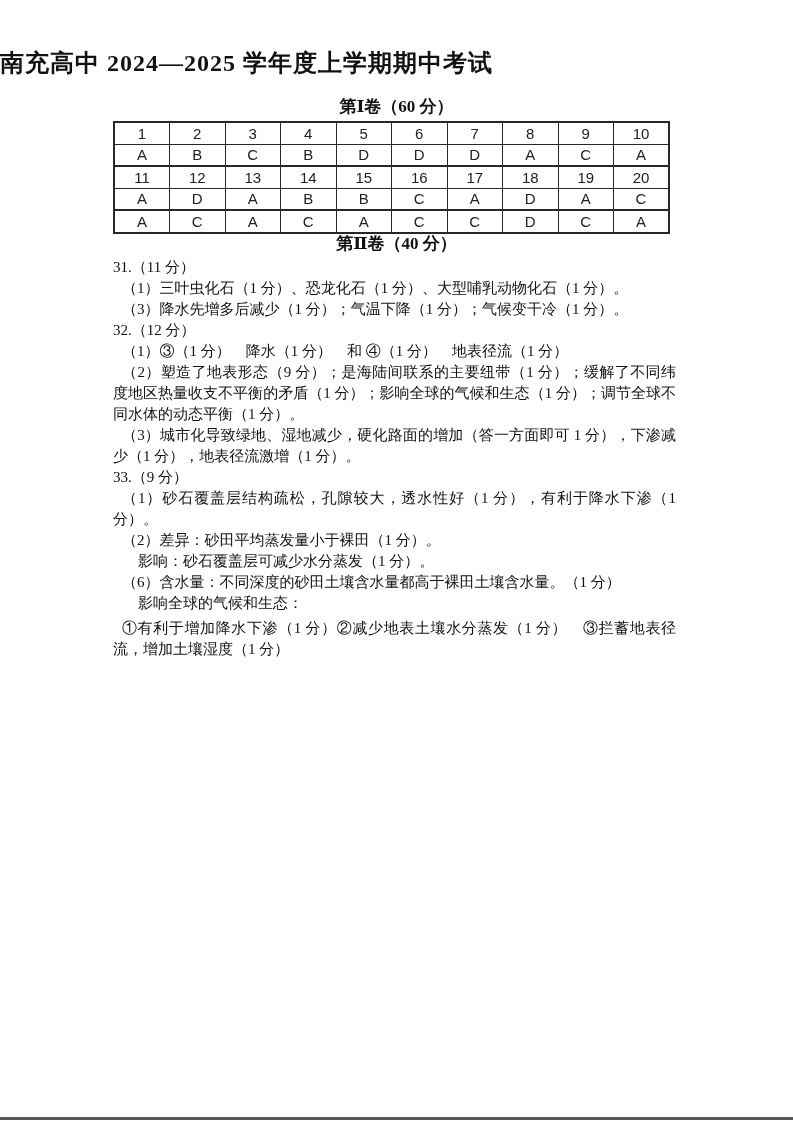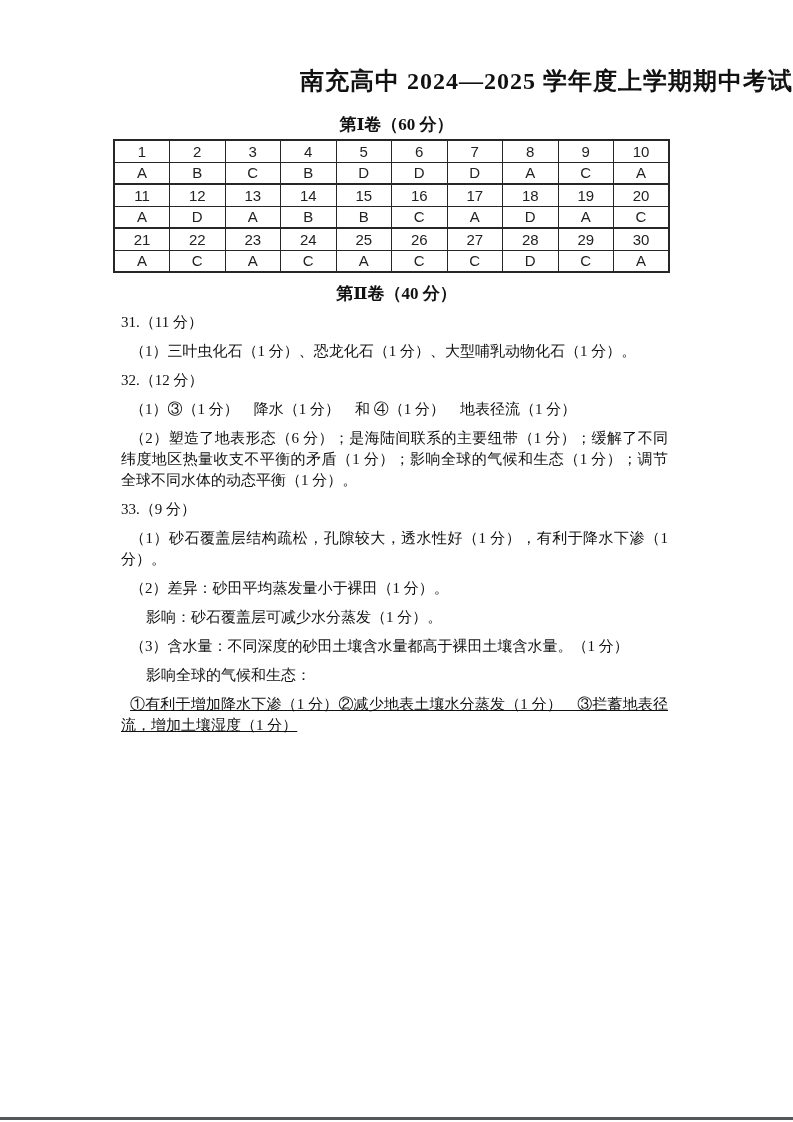--- a/index.html
+++ b/index.html
@@ -10,38 +10,37 @@
   body {
     width: 793px;
     height: 1122px;
     position: relative;
     font-family: "Liberation Serif", "DejaVu Serif", serif;
     color: #111111;
     overflow: hidden;
   }
   .titles {
     padding-top: 44px;
-    text-align: right;
-    margin-top: 18px;
+    text-align: left;
   }
   .title-line {
     font-size: 24px;
     font-weight: bold;
     line-height: 39px;
     letter-spacing: 1px;
     white-space: nowrap;
   }
   .section-heading {
     text-align: center;
     font-weight: bold;
     font-size: 17px;
     line-height: 20px;
   }
   .part1-heading { margin-top: 14px; text-align: center; }
-  .part2-heading { margin-top: 11px; }
+  .part2-heading { }
 
   table.answer-table {
     border-collapse: collapse;
     table-layout: fixed;
     width: 557px;
     margin: 4px 0 0 113px;
     border: 2.5px solid #272727;
   }
   table.answer-table td {
     border: 1.5px solid #272727;
@@ -57,27 +56,27 @@
   table.answer-table tr.row-answers td { border-bottom-width: 2.5px; }
 
   .answers-block {
     margin: 3px 0 0 113px;
     width: 563px;
     font-size: 15px;
     line-height: 21px;
     text-align: justify;
   }
   .answers-block p {
-    margin: 8px;
+    margin: 0;
     padding: 0;
   }
   .answers-block p.style-question { text-indent: 0; }
   .answers-block p.style-item { text-indent: 9px; }
   .answers-block p.style-sub { text-indent: 25px; }
-  .answers-block p.style-numbered { text-indent: 9px; margin-top: 4px; text-decoration: underline; }
+  .answers-block p.style-numbered { text-indent: 9px; margin-top: 4px; }
 
   .bottom-rule {
     position: absolute;
     left: 0;
     top: 1117px;
     width: 793px;
     height: 2.5px;
   }
 </style>
 </head>
@@ -132,57 +131,47 @@
         <td>D</td>
         <td>A</td>
         <td>B</td>
         <td>B</td>
         <td>C</td>
         <td>A</td>
         <td>D</td>
         <td>A</td>
         <td>C</td>
       </tr>
-      <tr class="row-numbers">
-        <td>21</td>
-        <td>22</td>
-        <td>23</td>
-        <td>24</td>
-        <td>25</td>
-        <td>26</td>
-        <td>27</td>
-        <td>28</td>
-        <td>29</td>
-        <td>30</td>
-      </tr>
       <tr class="row-answers">
         <td>A</td>
         <td>C</td>
         <td>A</td>
         <td>C</td>
         <td>A</td>
         <td>C</td>
         <td>C</td>
         <td>D</td>
         <td>C</td>
         <td>A</td>
       </tr>
     </tbody>
 </table>
 
 <div class="section-heading part2-heading">第Ⅱ卷（40 分）</div>
 
 <div class="answers-block">
     <p class="style-question">31.（11 分）</p>
     <p class="style-item">（1）三叶虫化石（1 分）、恐龙化石（1 分）、大型哺乳动物化石（1 分）。</p>
+    <p class="style-item">（3）降水先增多后减少（1 分）；气温下降（1 分）；气候变干冷（1 分）。</p>
     <p class="style-question">32.（12 分）</p>
     <p class="style-item">（1）③（1 分）　降水（1 分）　和 ④（1 分）　地表径流（1 分）</p>
-    <p class="style-item">（2）塑造了地表形态（6 分）；是海陆间联系的主要纽带（1 分）；缓解了不同纬度地区热量收支不平衡的矛盾（1 分）；影响全球的气候和生态（1 分）；调节全球不同水体的动态平衡（1 分）。</p>
+    <p class="style-item">（2）塑造了地表形态（9 分）；是海陆间联系的主要纽带（1 分）；缓解了不同纬度地区热量收支不平衡的矛盾（1 分）；影响全球的气候和生态（1 分）；调节全球不同水体的动态平衡（1 分）。</p>
+    <p class="style-item">（3）城市化导致绿地、湿地减少，硬化路面的增加（答一方面即可 1 分），下渗减少（1 分），地表径流激增（1 分）。</p>
     <p class="style-question">33.（9 分）</p>
     <p class="style-item">（1）砂石覆盖层结构疏松，孔隙较大，透水性好（1 分），有利于降水下渗（1 分）。</p>
     <p class="style-item">（2）差异：砂田平均蒸发量小于裸田（1 分）。</p>
     <p class="style-sub">影响：砂石覆盖层可减少水分蒸发（1 分）。</p>
-    <p class="style-item">（3）含水量：不同深度的砂田土壤含水量都高于裸田土壤含水量。（1 分）</p>
+    <p class="style-item">（6）含水量：不同深度的砂田土壤含水量都高于裸田土壤含水量。（1 分）</p>
     <p class="style-sub">影响全球的气候和生态：</p>
     <p class="style-numbered">①有利于增加降水下渗（1 分）②减少地表土壤水分蒸发（1 分）　③拦蓄地表径流，增加土壤湿度（1 分）</p>
   </div>
 
 <div class="bottom-rule" style="background: rgb(86, 87, 90);"></div>
 
 </body></html>

